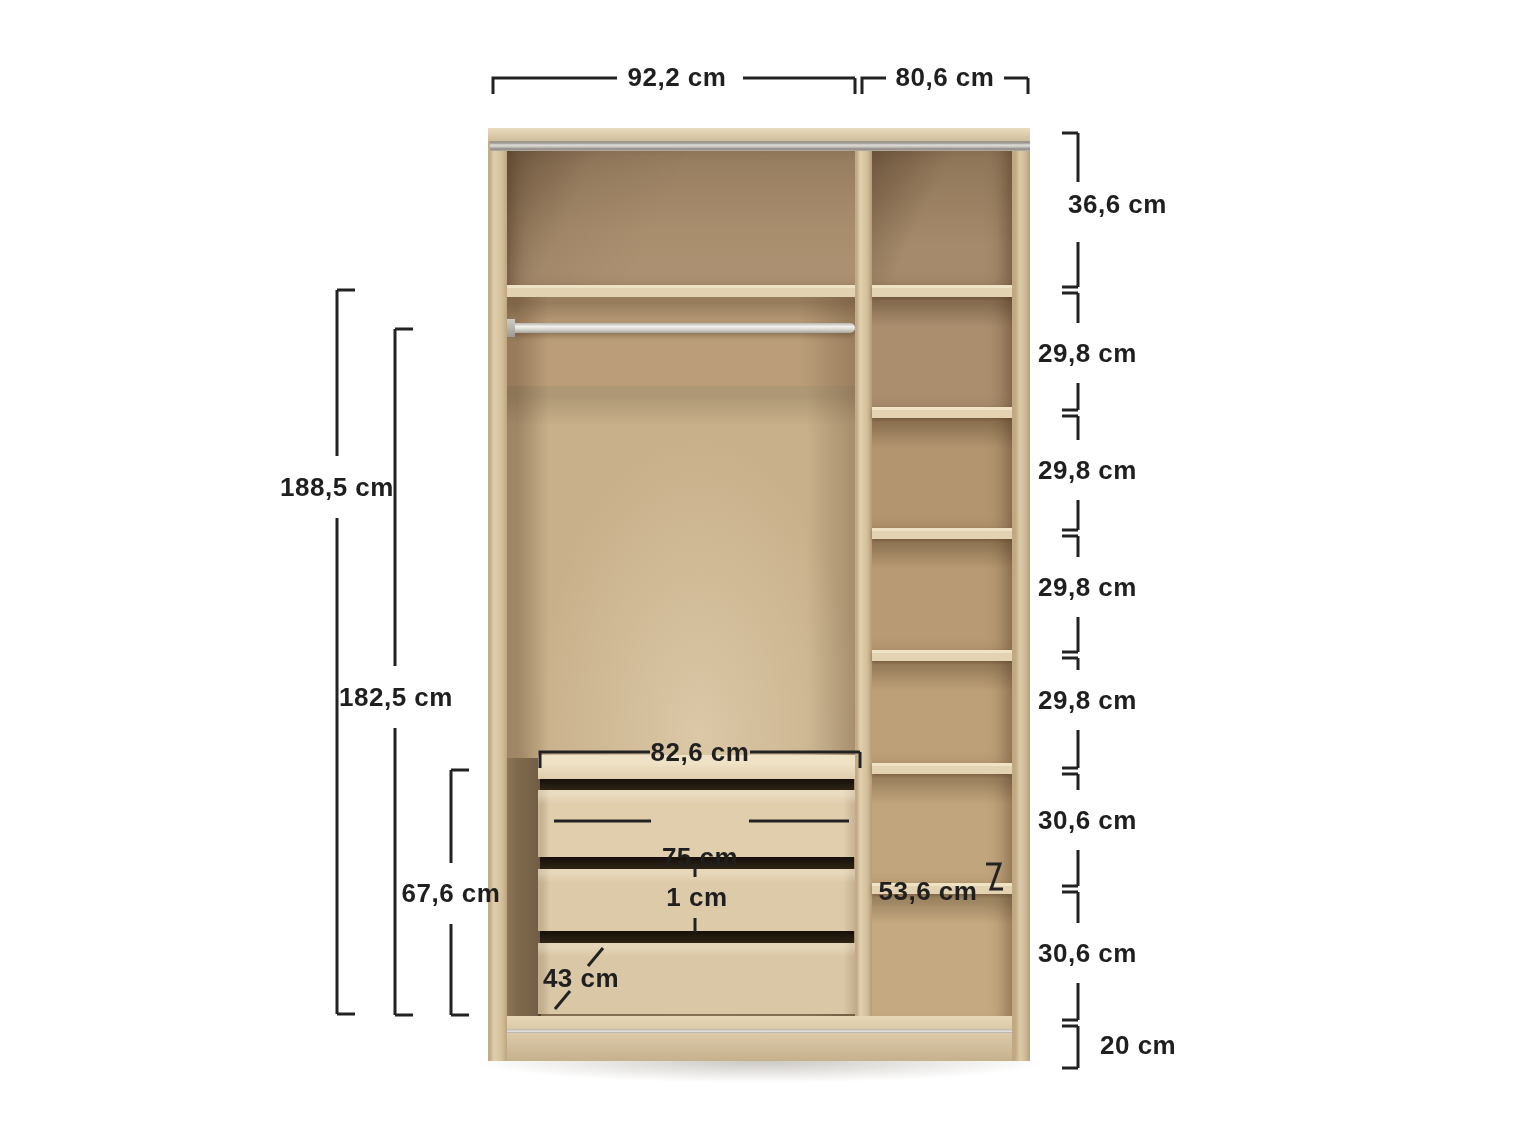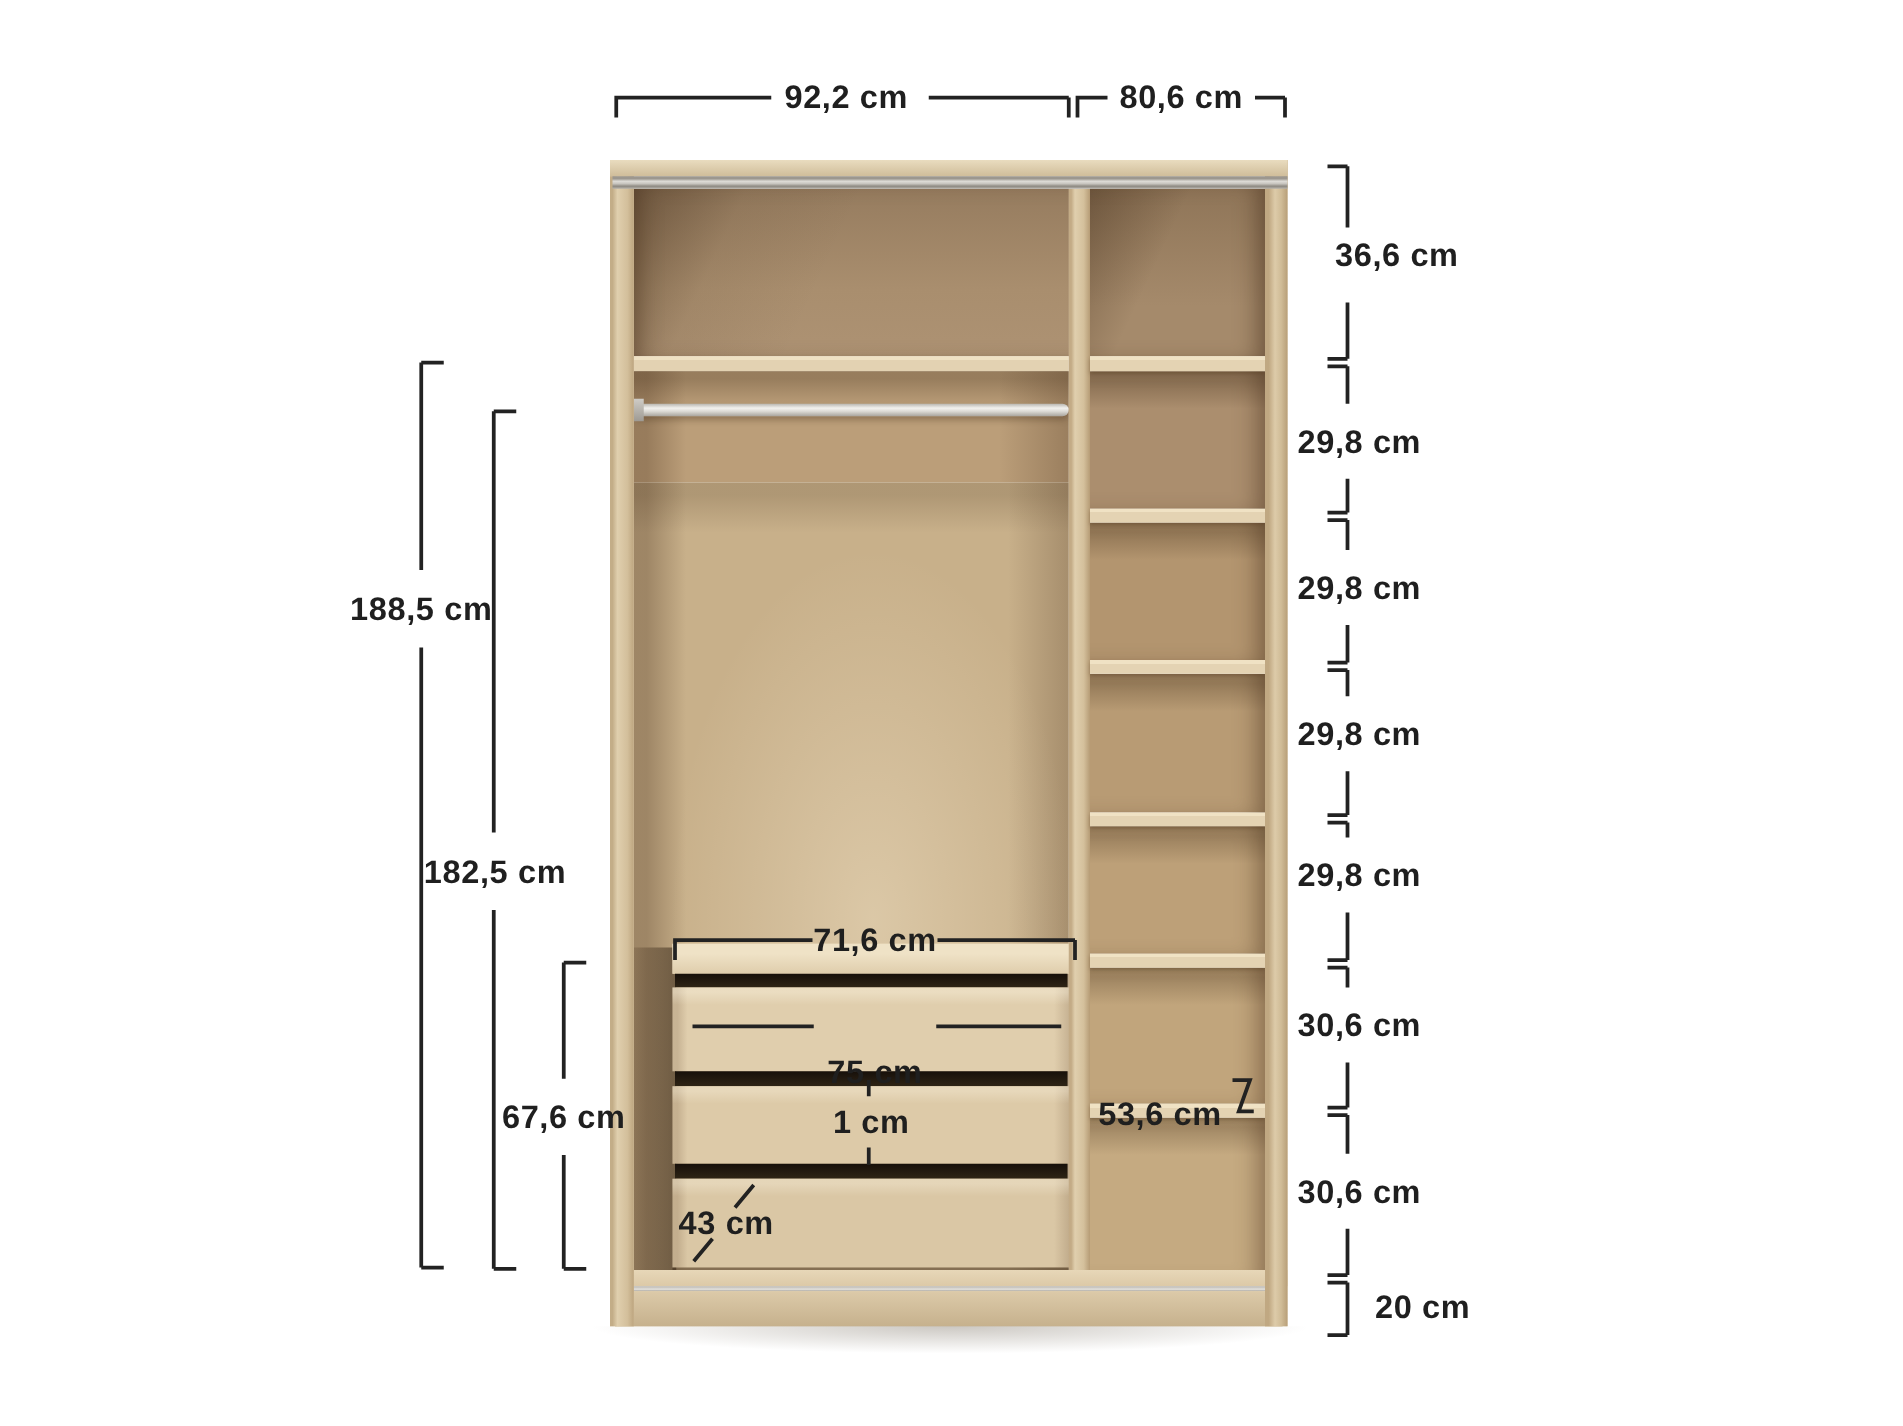--- a/index.html
+++ b/index.html
@@ -163,19 +163,19 @@
 
   <span class="dim la" style="left:1038px;top:204px;margin-left:30px;">36,6 cm</span>
   <span class="dim la" style="left:1038px;top:353px;">29,8 cm</span>
   <span class="dim la" style="left:1038px;top:470px;">29,8 cm</span>
   <span class="dim la" style="left:1038px;top:587px;">29,8 cm</span>
   <span class="dim la" style="left:1038px;top:700px;">29,8 cm</span>
   <span class="dim la" style="left:1038px;top:820px;">30,6 cm</span>
   <span class="dim la" style="left:1038px;top:953px;">30,6 cm</span>
   <span class="dim la" style="left:1100px;top:1045px;">20 cm</span>
 
-  <span class="dim" style="left:700px;top:752px;">71,6 cm</span>
+  <span class="dim" style="left:700px;top:752px;">82,6 cm</span>
   <span class="dim" style="left:700px;top:857px;">75 cm</span>
   <span class="dim" style="left:697px;top:897px;">1 cm</span>
   <span class="dim" style="left:581px;top:978px;">43 cm</span>
   <span class="dim" style="left:928px;top:874px;margin-top:17px;">53,6 cm</span>
 
 </div>
 
 </body></html>

